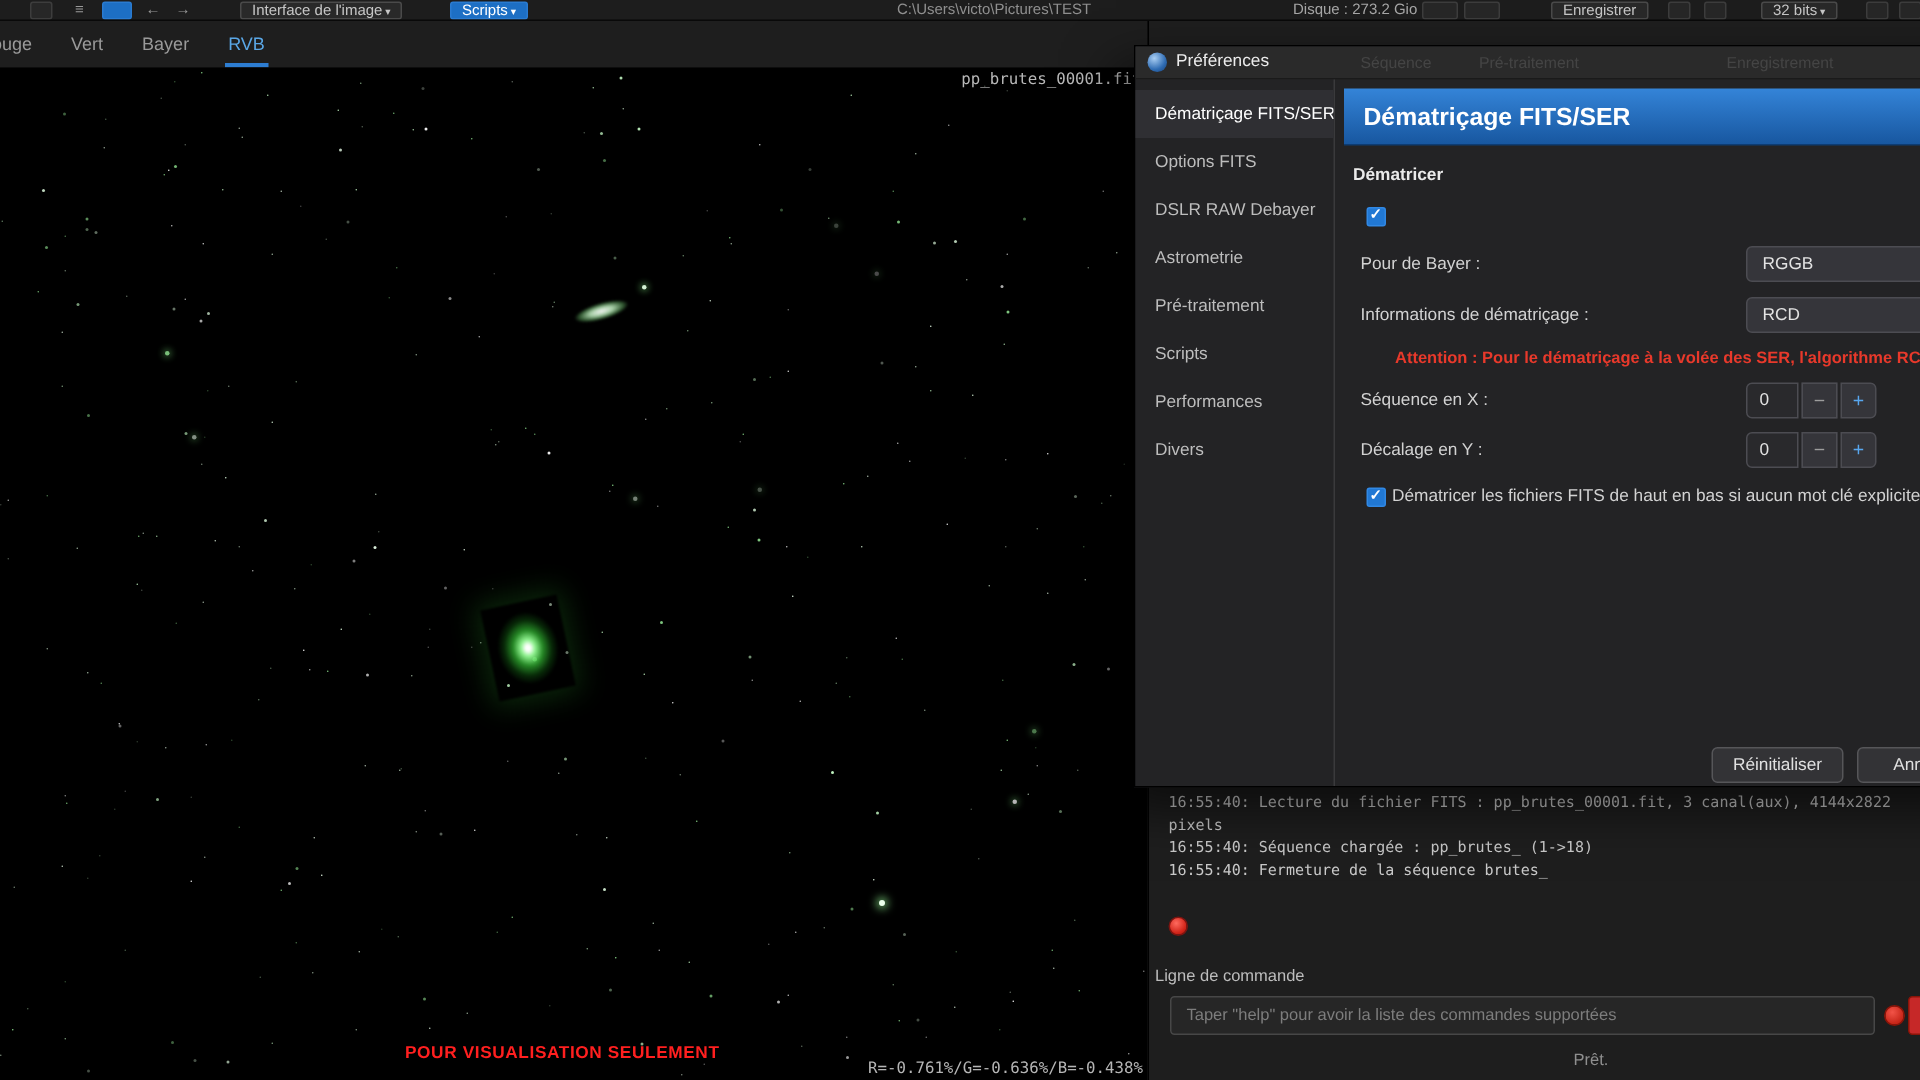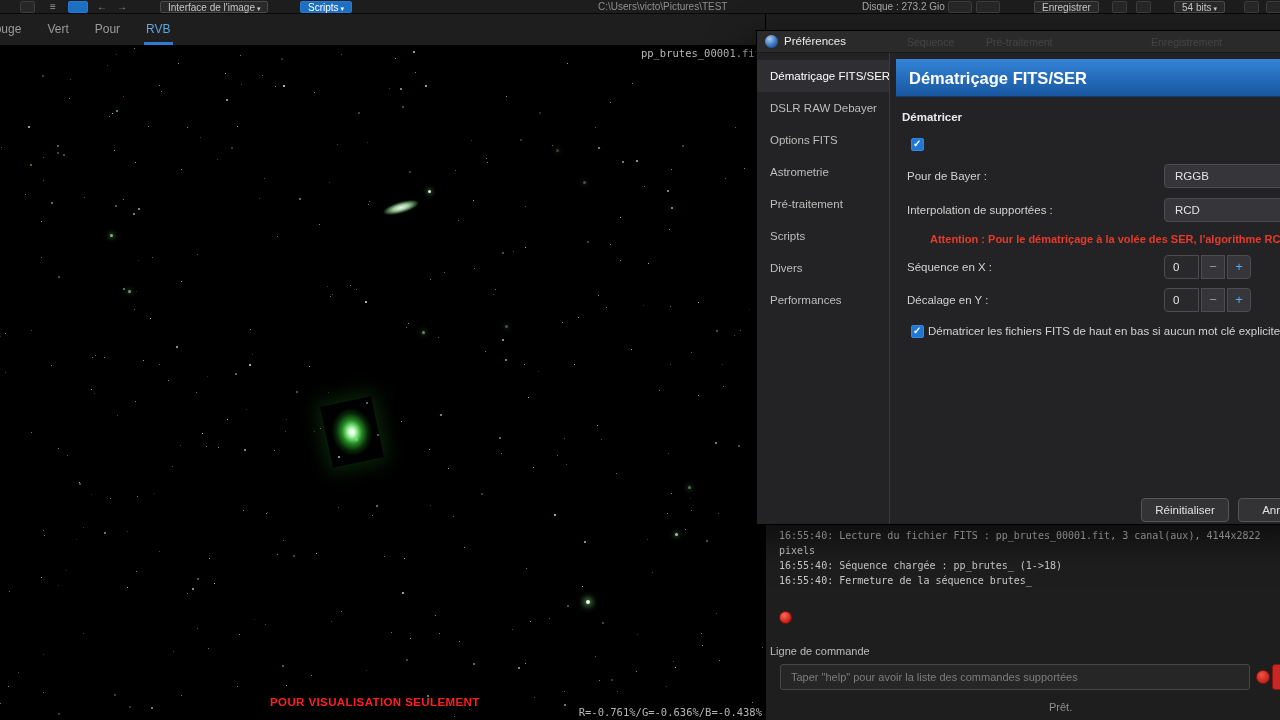--- a/index.html
+++ b/index.html
@@ -88,29 +88,29 @@
     <div class="titem tglyph" style="left:117px">→</div>
     <div class="titem tbtn caret" style="left:160px">Interface de l'image</div>
     <div class="titem tbtn blue caret" style="left:300px">Scripts</div>
     <div class="titem" style="left:598px;color:#8f8f8f">C:\Users\victo\Pictures\TEST</div>
     <div class="titem" style="left:862px">Disque : 273.2 Gio</div>
     <div class="titem tbox wide" style="left:948px"></div>
     <div class="titem tbox wide" style="left:976px"></div>
     <div class="titem tbtn" style="left:1034px">Enregistrer</div>
     <div class="titem tbox" style="left:1112px"></div>
     <div class="titem tbox" style="left:1136px"></div>
-    <div class="titem tbtn caret" style="left:1174px">54 bits</div>
+    <div class="titem tbtn caret" style="left:1174px">32 bits</div>
     <div class="titem tbox" style="left:1244px"></div>
     <div class="titem tbox" style="left:1266px"></div>
   </div>
 
   <div class="view-tabs">
       <div class="vtab">Rouge</div>
       <div class="vtab">Vert</div>
-      <div class="vtab">Pour</div>
+      <div class="vtab">Bayer</div>
       <div class="vtab active">RVB</div>
     </div>
 
   <div class="image-area">
     <div>
         <i style="left:30px;top:119px;width:2px;height:2px;background:#8fe08f;opacity:0.62;"></i>
         <i style="left:698px;top:257px;width:1px;height:1px;background:#ffffff;opacity:0.92;"></i>
         <i style="left:358px;top:67px;width:2px;height:2px;background:#d8f5d8;opacity:0.37;"></i>
         <i style="left:682px;top:100px;width:2px;height:2px;background:#8fe08f;opacity:0.46;"></i>
         <i style="left:266px;top:468px;width:1px;height:1px;background:#d8f5d8;opacity:0.77;"></i>
@@ -479,39 +479,39 @@
       <div class="dlg-title">Préférences</div>
       <div>
           <span class="ghost" style="left: 150px;">Séquence</span>
           <span class="ghost" style="left: 229px;">Pré-traitement</span>
           <span class="ghost" style="left: 394px;">Enregistrement</span>
         </div>
     </div>
 
     <div class="sidebar">
         <div class="side-item active">Dématriçage FITS/SER</div>
+        <div class="side-item">Options FITS</div>
         <div class="side-item">DSLR RAW Debayer</div>
-        <div class="side-item">Options FITS</div>
         <div class="side-item">Astrometrie</div>
         <div class="side-item">Pré-traitement</div>
         <div class="side-item">Scripts</div>
+        <div class="side-item">Performances</div>
         <div class="side-item">Divers</div>
-        <div class="side-item">Performances</div>
       </div>
 
     <div class="dlg-header">Dématriçage FITS/SER</div>
 
     <div class="dlg-section">Dématricer</div>
 
     <div class="checkbox" style="left:154px;top:107px"></div>
 
     <div class="dlg-label" style="left:150px;top:139px">Pour de Bayer :</div>
     <div class="combo" style="top:133px">RGGB</div>
 
-    <div class="dlg-label" style="left:150px;top:173px">Interpolation de supportées :</div>
+    <div class="dlg-label" style="left:150px;top:173px">Informations de dématriçage :</div>
     <div class="combo" style="top:167px">RCD</div>
 
     <div class="warn">Attention : Pour le dématriçage à la volée des SER, l'algorithme RCD</div>
 
     <div class="dlg-label" style="left:150px;top:230px">Séquence en X :</div>
     <div class="spin-val" style="top:224px">0</div>
     <div class="spin-btn spin-minus" style="top:224px"></div>
     <div class="spin-btn spin-plus" style="top:224px"></div>
 
     <div class="dlg-label" style="left:150px;top:263px">Décalage en Y :</div>

